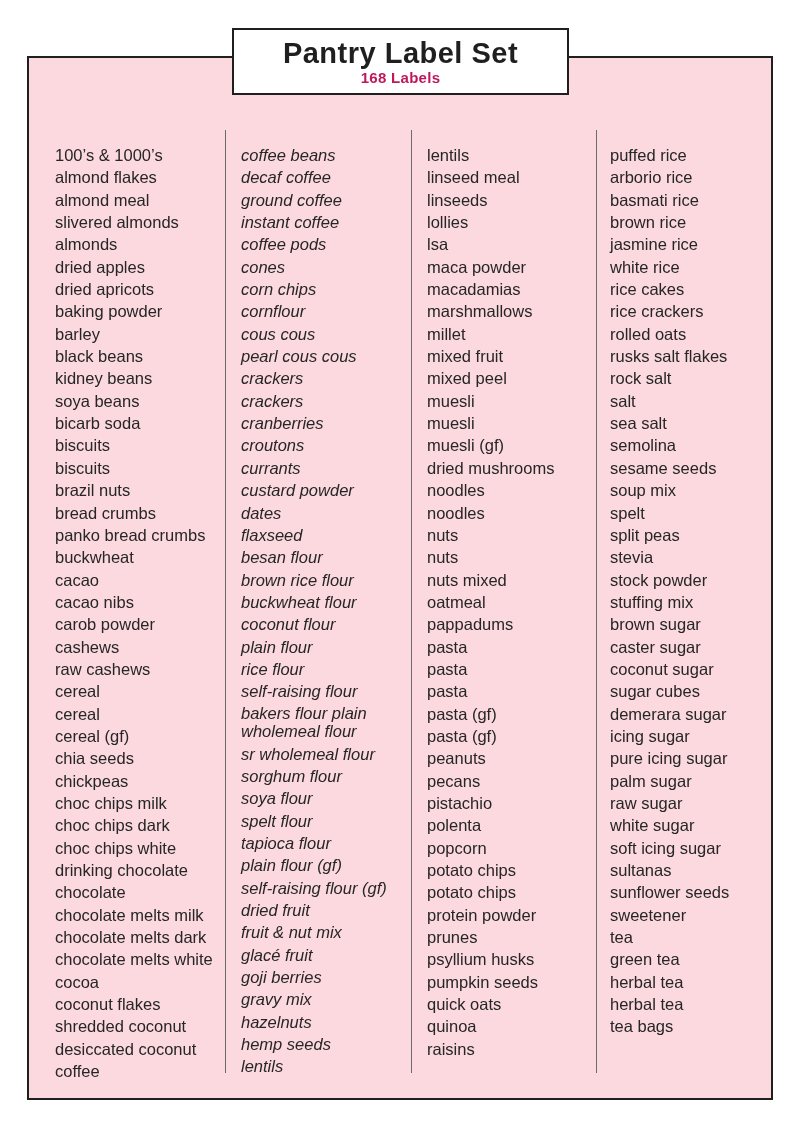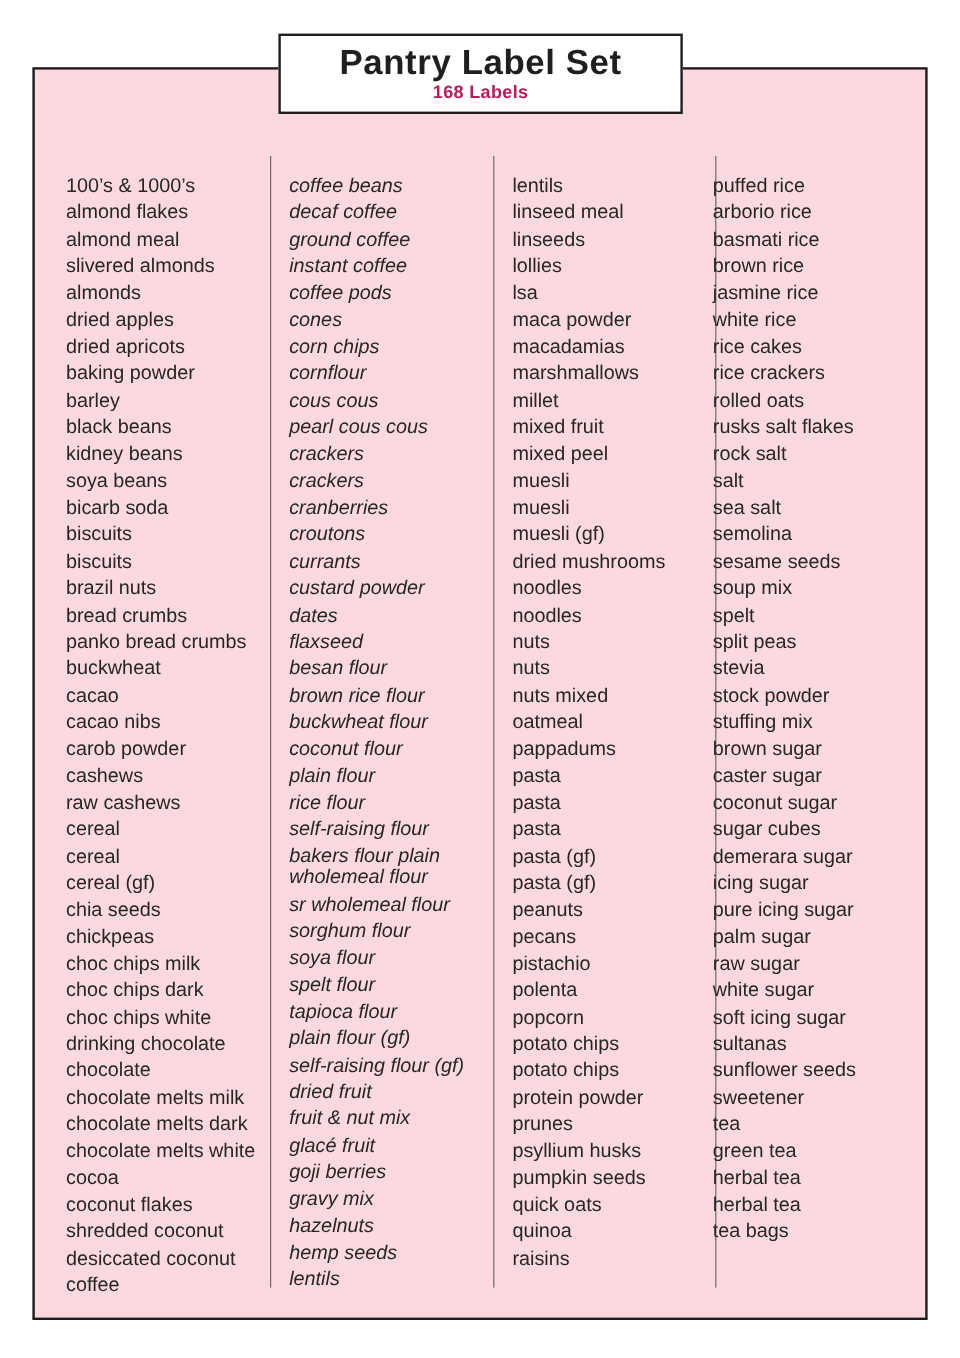--- a/index.html
+++ b/index.html
@@ -63,21 +63,21 @@
   .col {
     position: absolute;
     top: 128px;
     width: 172px;
     z-index: 2;
     margin-top: 16px;
   }
   .c1 { left: 55px; }
   .c2 { left: 241px; font-style: italic; }
   .c3 { left: 427px; }
-  .c4 { left: 594px; }
+  .c4 { left: 610px; }
   .item {
     font-size: 16.5px;
     line-height: 22.35px;
     white-space: nowrap;
     color: #262626;
   }
   .item.multiline {
     white-space: pre-line;
     line-height: 17.5px;
     padding: 2.5px 0;

